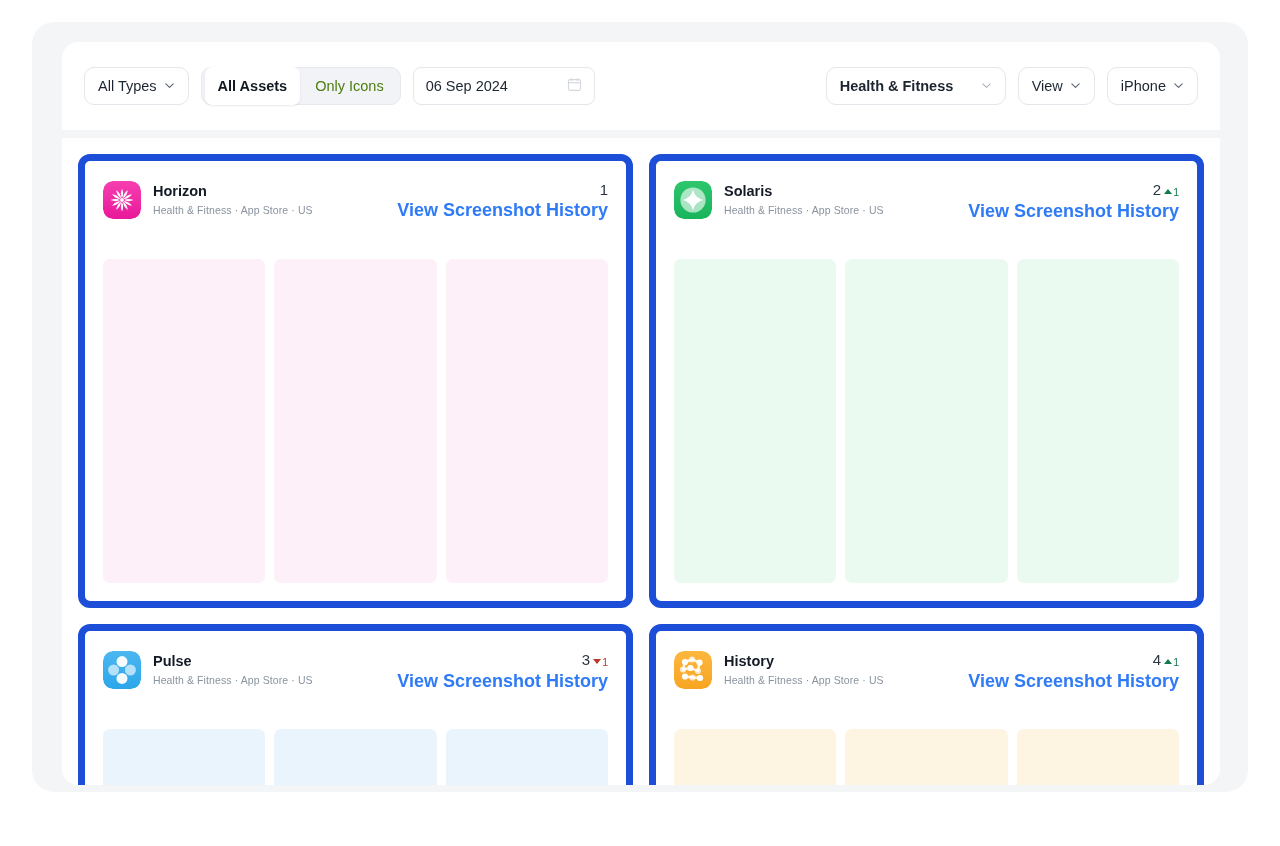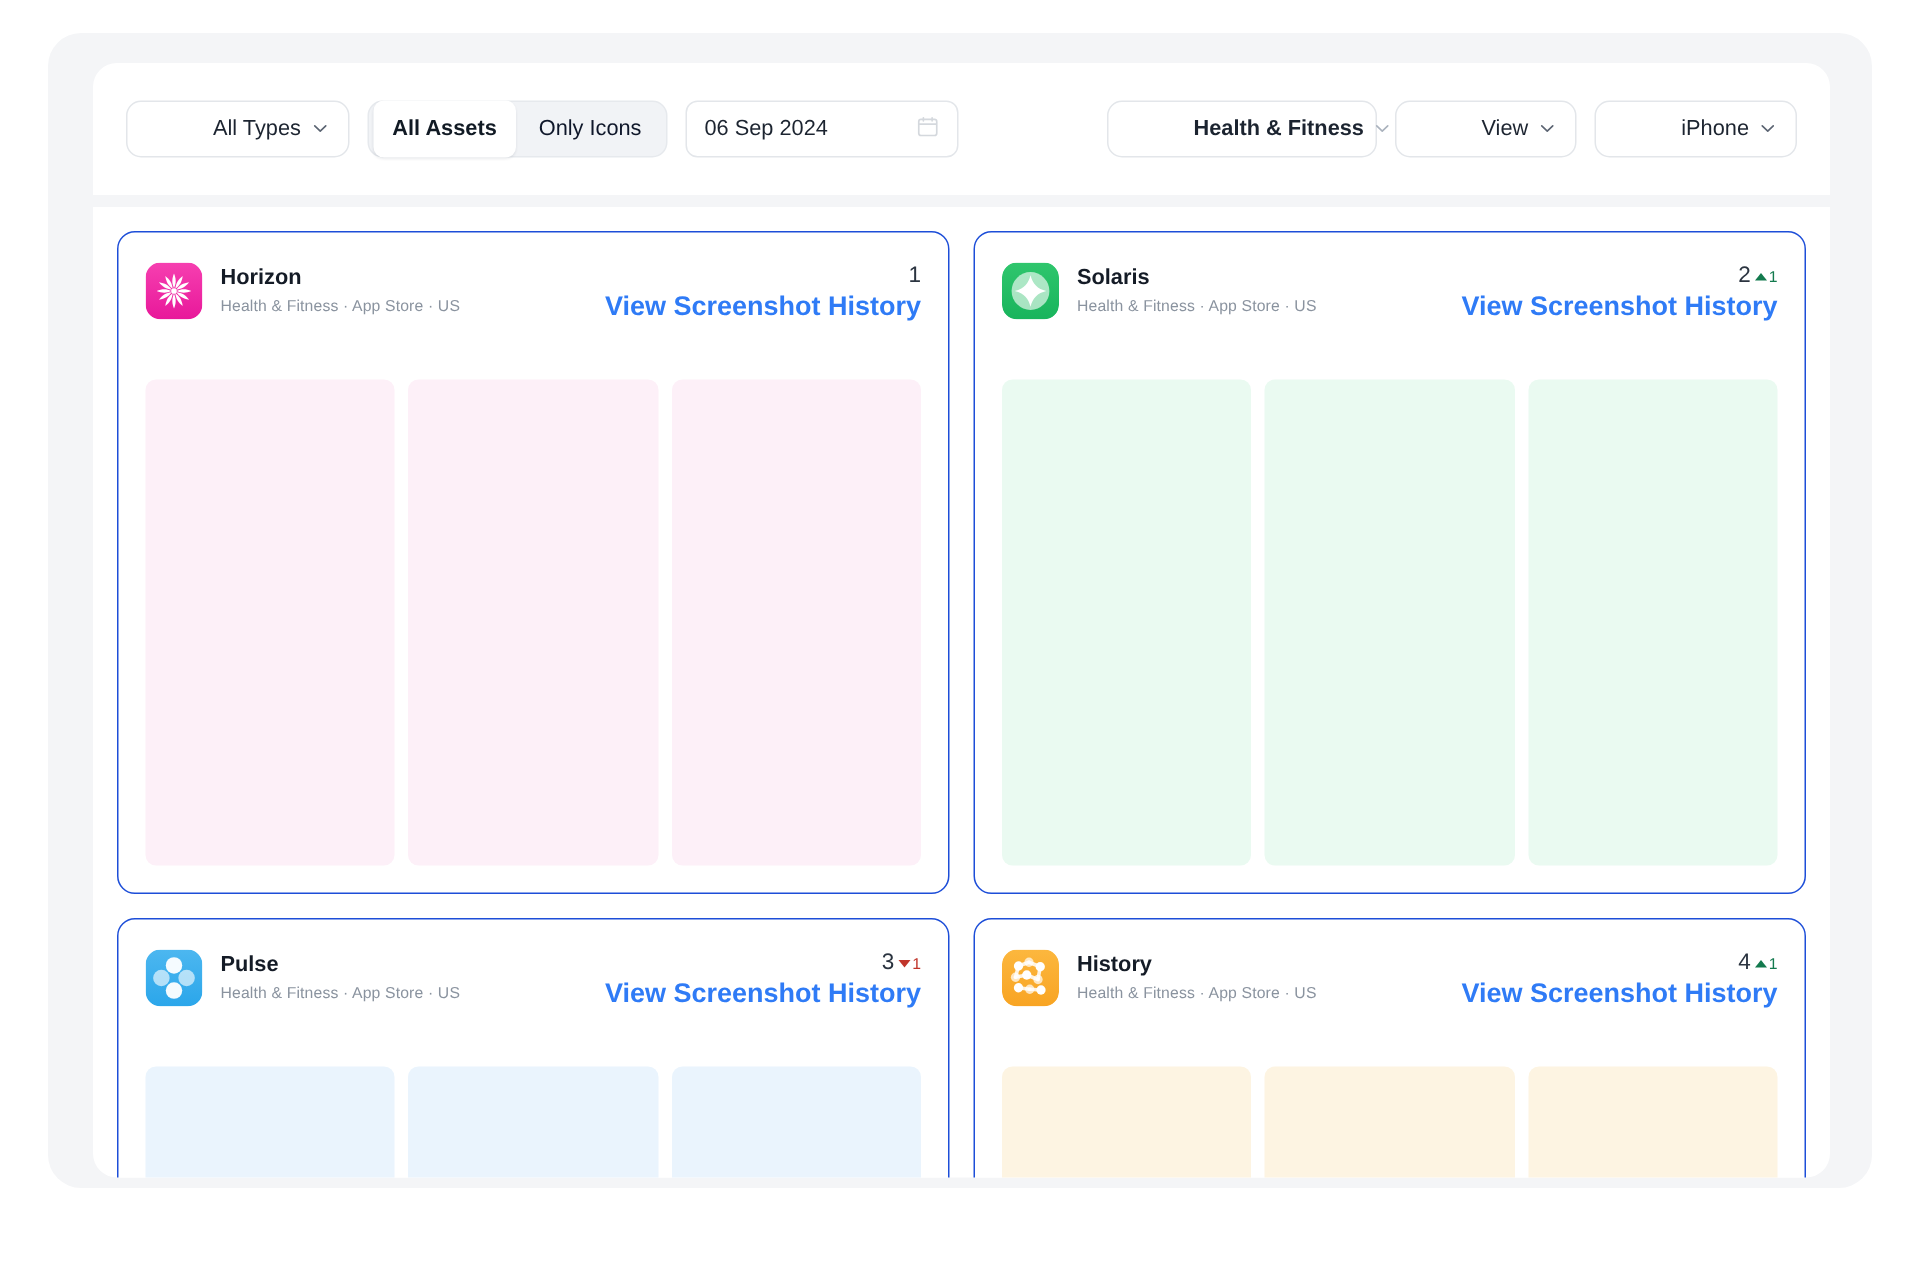--- a/index.html
+++ b/index.html
@@ -56,21 +56,21 @@
     background: #fff;
     display: flex;
     align-items: center;
     gap: 7px;
     padding: 0 13px;
     font-size: 14.5px;
     color: #1c2430;
     white-space: nowrap;
     cursor: pointer;
   }
-  .pill .lbl { line-height: 1; margin-left: 44px; }
+  .pill .lbl { line-height: 1; }
 
   .chev {
     width: 11px; height: 11px;
     flex: 0 0 auto;
     position: relative;
     top: -1px;
   }
   .chev svg { display: block; }
 
   
@@ -93,21 +93,21 @@
     font-size: 14.5px;
     cursor: pointer;
     white-space: nowrap;
   }
   .seg.on {
     background: #ffffff;
     color: #111a24;
     font-weight: 700;
     box-shadow: 0 1px 2px rgba(16,24,40,.09);
   }
-  .seg.off { color: #0f172a; font-weight: 400; }
+  .seg.off { color: #4d7c0f; font-weight: 400; }
 
   
   #date-field {
     height: 38px;
     width: 182px;
     border: 1px solid #e3e6ea;
     border-radius: 8px;
     background: #fff;
     display: flex;
     align-items: center;
@@ -136,21 +136,21 @@
   #card-grid {
     display: grid;
     grid-template-columns: 1fr 1fr;
     gap: 16px;
     padding: 16px;
   }
 
   
   .app-card {
     background: #ffffff;
-    border: 1px solid #1d4ed8;
+    border: 7px solid #1d4ed8;
     border-radius: 12px;
     padding: 20px 18px 18px 18px;
     min-height: 428px;
   }
 
   .card-head {
     display: flex;
     align-items: flex-start;
     gap: 12px;
     min-height: 62px;

